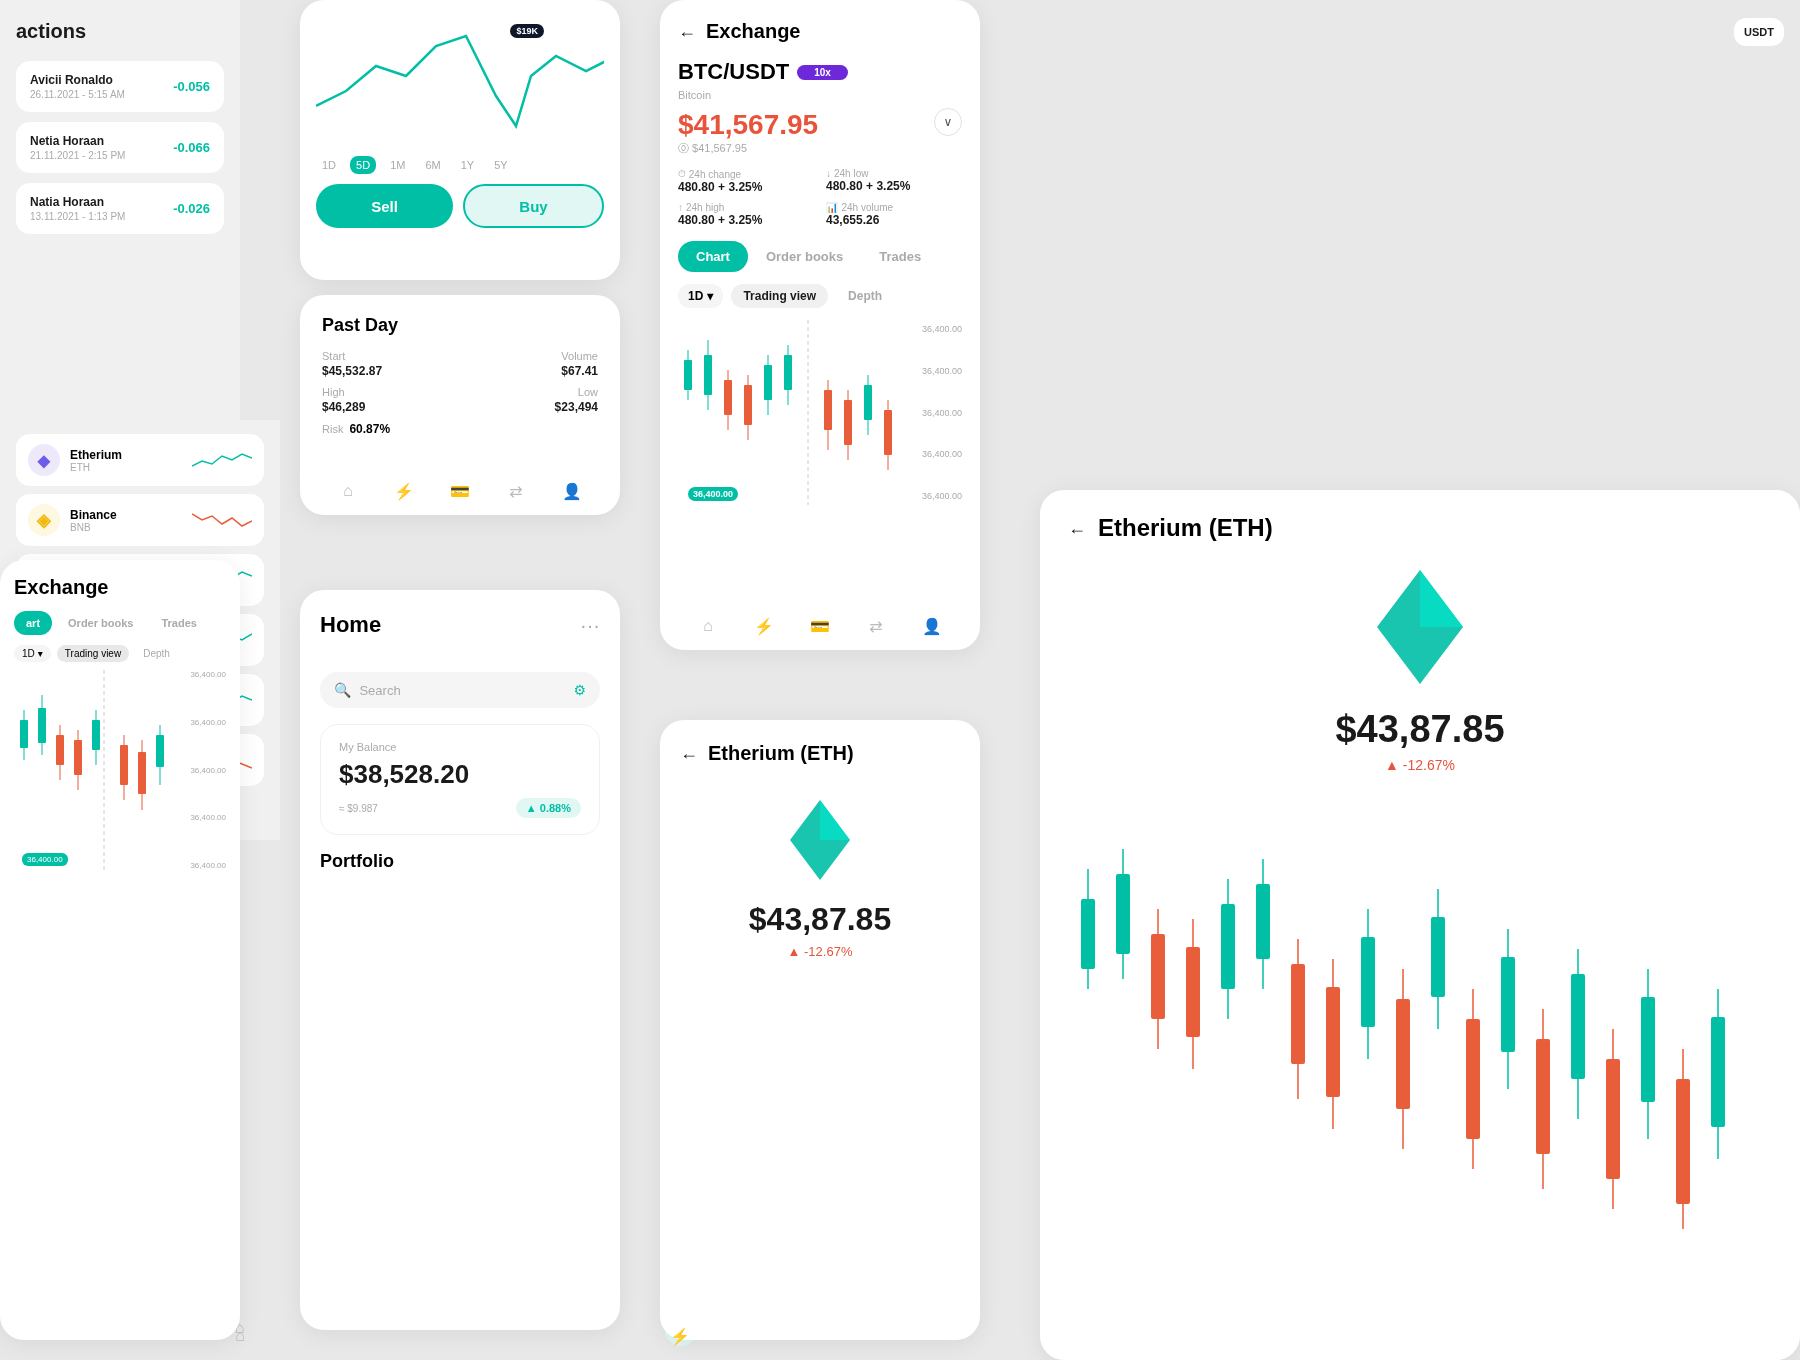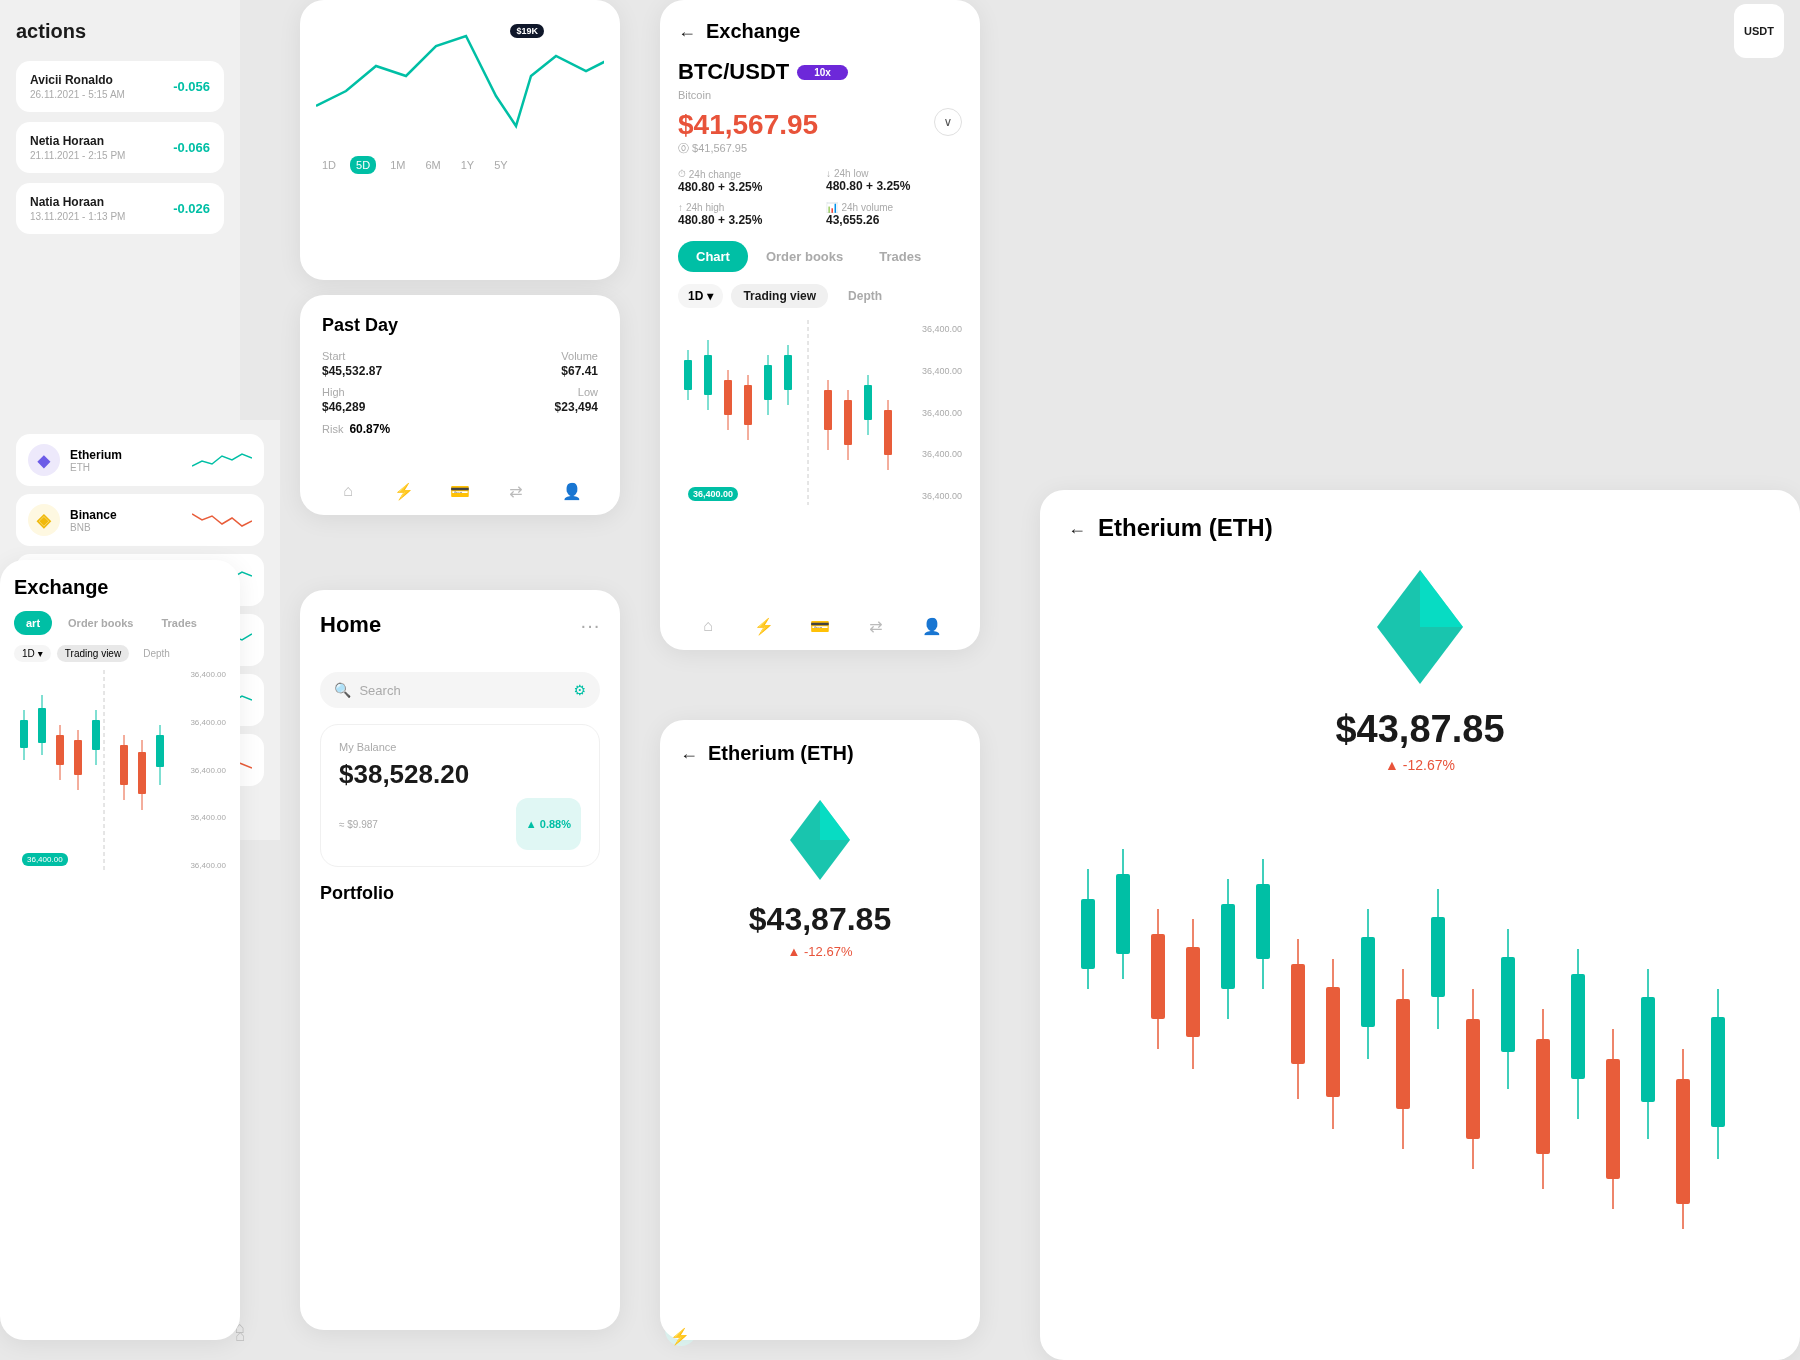--- a/index.html
+++ b/index.html
@@ -164,21 +164,21 @@
     .balance-amount { font-size: 26px; font-weight: 800; color: #1a1a1a; }
     .balance-row {
       display: flex; justify-content: space-between;
       align-items: center; margin-top: 8px;
     }
     .balance-sub { font-size: 10px; color: #aaa; }
     .balance-badge {
       background: #e0f7f4;
       color: #00bfa5;
       font-size: 11px; font-weight: 700;
-      padding: 20px 10px; border-radius: 12px;
+      padding: 4px 10px; border-radius: 12px;
       display: flex; align-items: center; gap: 3px;
     }
     .portfolio-title { font-size: 18px; font-weight: 700; margin-top: 8px; }
 
     
     #panel-exchange {
       left: 660px; top: 0;
       width: 320px; height: 650px;
       padding: 20px 18px;
     }
@@ -375,23 +375,23 @@
     .eth-change-right { font-size: 14px; color: #e8533a; text-align: center; margin-top: 6px; }
 
     .candle-chart-big {
       width: 100%; height: 500px;
       position: relative; overflow: hidden;
       margin-top: 16px;
     }
 
     
     .usdt-badge {
-      position: absolute; top: 4px; right: 16px;
+      position: absolute; top: 18px; right: 16px;
       background: #fff; border-radius: 12px;
-      padding: 21px 10px; font-size: 11px; font-weight: 700; color: #1a1a1a;
+      padding: 8px 10px; font-size: 11px; font-weight: 700; color: #1a1a1a;
     }
 
     
     svg { display: block; }
 
     .green-badge {
       background: #00bfa5; color: #fff; border-radius: 8px;
       font-size: 9px; padding: 2px 5px; font-weight: 700;
       position: absolute; bottom: 4px;
     }
@@ -442,20 +442,24 @@
 
   <div class="time-filters">
     <div class="time-btn">1D</div>
     <div class="time-btn active">5D</div>
     <div class="time-btn">1M</div>
     <div class="time-btn">6M</div>
     <div class="time-btn">1Y</div>
     <div class="time-btn">5Y</div>
   </div>
 
+  <div class="sell-buy-row">
+    <button class="sell-btn">Sell</button>
+    <button class="buy-btn">Buy</button>
+  </div>
 </div>
 
 <div class="card" id="panel-pastday">
   <h3>Past Day</h3>
   <div class="pd-row">
     <div class="pd-group">
       <span class="pd-label">Start</span>
       <span class="pd-val">$45,532.87</span>
     </div>
     <div class="pd-group" style="text-align:right">

